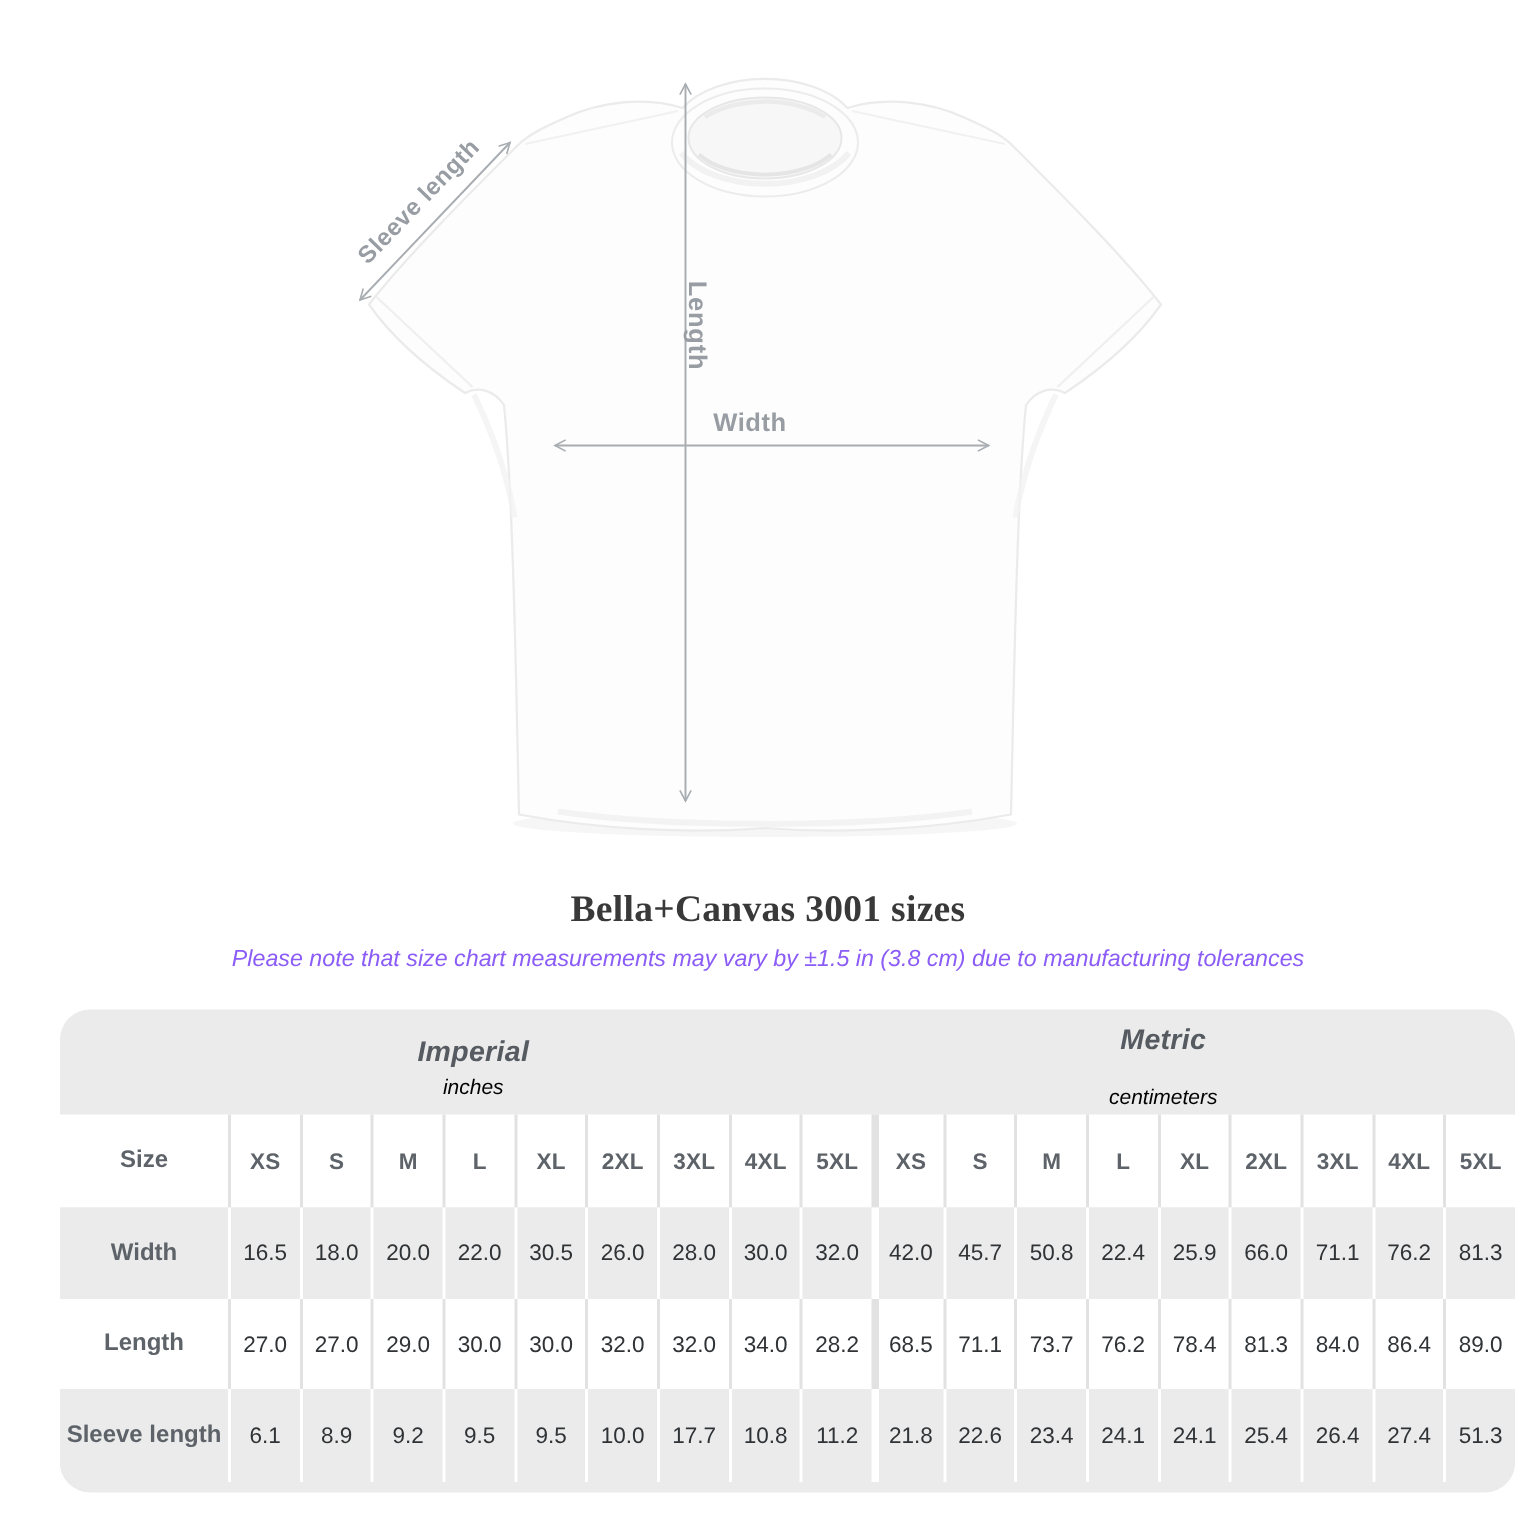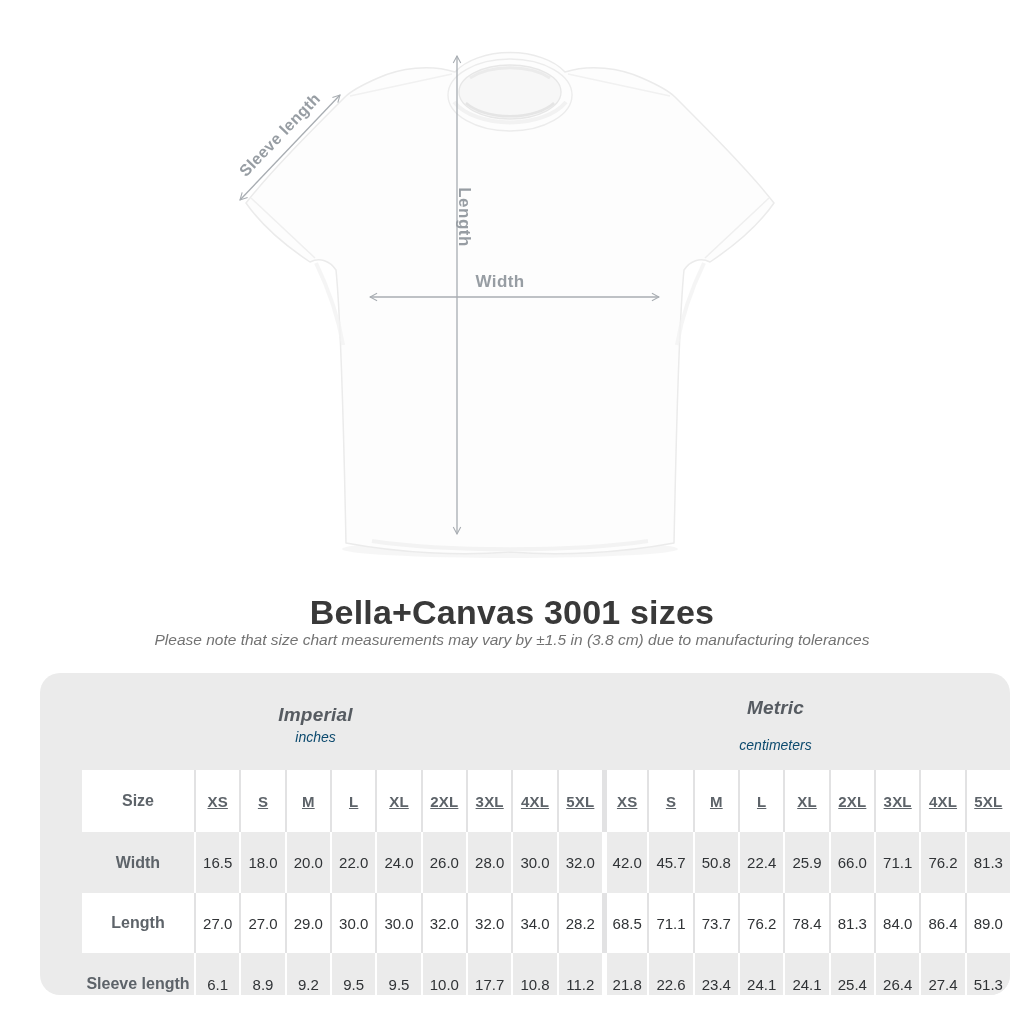--- a/index.html
+++ b/index.html
@@ -10,47 +10,47 @@
   .diagram-svg{position:absolute;left:0;top:0;}
   .ann{position:absolute;font-weight:bold;color:#979da3;}
   .ann-width{left:450px;top:272px;width:100px;text-align:center;font-size:17px;letter-spacing:.4px;}
   .ann-length{left:424px;top:207px;width:80px;text-align:center;font-size:17px;letter-spacing:.5px;
               transform:rotate(90deg);}
   .ann-sleeve{left:212px;top:126px;width:136px;text-align:center;font-size:16px;letter-spacing:.4px;
               transform:rotate(-46deg);}
 
   
   .chart-title{position:absolute;left:0;top:593px;width:100%;text-align:center;
-               font-size:34px;font-weight:bold;color:#393939;letter-spacing:.2px;}
+               font-size:25px;font-weight:bold;color:#393939;letter-spacing:.2px;font-family:Liberation Serif, serif;}
   .chart-subtitle{position:absolute;left:0;top:631px;width:100%;text-align:center;
-               font-size:15.5px;font-style:italic;color:#737373;}
+               font-size:15.5px;font-style:italic;color:#8b5cf6;}
 
   
   .size-table{position:absolute;left:40px;top:673px;width:970px;height:322px;
               background:#ebebeb;border-radius:20px;overflow:hidden;}
-  .group-row{display:grid;grid-template-columns:581px 1fr;height:97px;}
+  .group-row{display:grid;grid-template-columns:581px 1fr;height:70px;}
   .group{display:flex;flex-direction:column;align-items:center;justify-content:center;padding-top:6px;}
   .group.imperial{padding-right:30px;}
   .group.metric{padding-right:80px;gap:15px;}
   .gl{font-size:19px;font-weight:bold;font-style:italic;color:#565b61;letter-spacing:.2px;}
-  .gu{font-size:14px;font-style:italic;color:#0c4a6e;margin-top:3px;}
-
-  .trow{display:grid;grid-template-columns:112px repeat(18,1fr);margin-left:42px;}
+  .gu{font-size:14px;font-style:italic;color:#000000;margin-top:3px;}
+
+  .trow{display:grid;grid-template-columns:112px repeat(18,1fr);}
   .trow.h{height:62px;}
   .trow.r0{height:61px;}
   .trow.r1{height:60px;}
   .trow.r2{height:62px;}
   .rw{background:#ffffff;}
   .rg{background:#ebebeb;}
   .cell{display:flex;align-items:center;justify-content:center;box-sizing:border-box;}
   .cell.d{border-left:2px solid transparent;}
   .rw .cell.d{border-left-color:#e2e2e3;}
   .rg .cell.d{border-left-color:#ffffff;text-align:right;}
   .cell.d.ms{border-left-width:5px;}
-  .cell.ch{font-size:15px;font-weight:bold;color:#5d6369;letter-spacing:.2px;text-decoration:underline;}
+  .cell.ch{font-size:15px;font-weight:bold;color:#5d6369;letter-spacing:.2px;}
   .cell.val{font-size:15px;color:#303336;}
   .cell.lab{font-size:16px;font-weight:bold;color:#5d6369;}
 </style>
 </head>
 <body>
 
 <div class="page">
 
   <svg class="diagram-svg" width="1024" height="600" viewBox="0 0 1024 600">
     <defs>
@@ -138,21 +138,21 @@
       <div class="cell d ch">4XL</div>
       <div class="cell d ch">5XL</div>
     </div>
 
     <div class="trow r0 rg">
       <div class="cell lab">Width</div>
       <div class="cell d val">16.5</div>
       <div class="cell d val">18.0</div>
       <div class="cell d val">20.0</div>
       <div class="cell d val">22.0</div>
-      <div class="cell d val">24.0</div>
+      <div class="cell d val">30.5</div>
       <div class="cell d val">26.0</div>
       <div class="cell d val">28.0</div>
       <div class="cell d val">30.0</div>
       <div class="cell d val">32.0</div>
       <div class="cell d val ms">42.0</div>
       <div class="cell d val">45.7</div>
       <div class="cell d val">50.8</div>
       <div class="cell d val">22.4</div>
       <div class="cell d val">25.9</div>
       <div class="cell d val">66.0</div>

